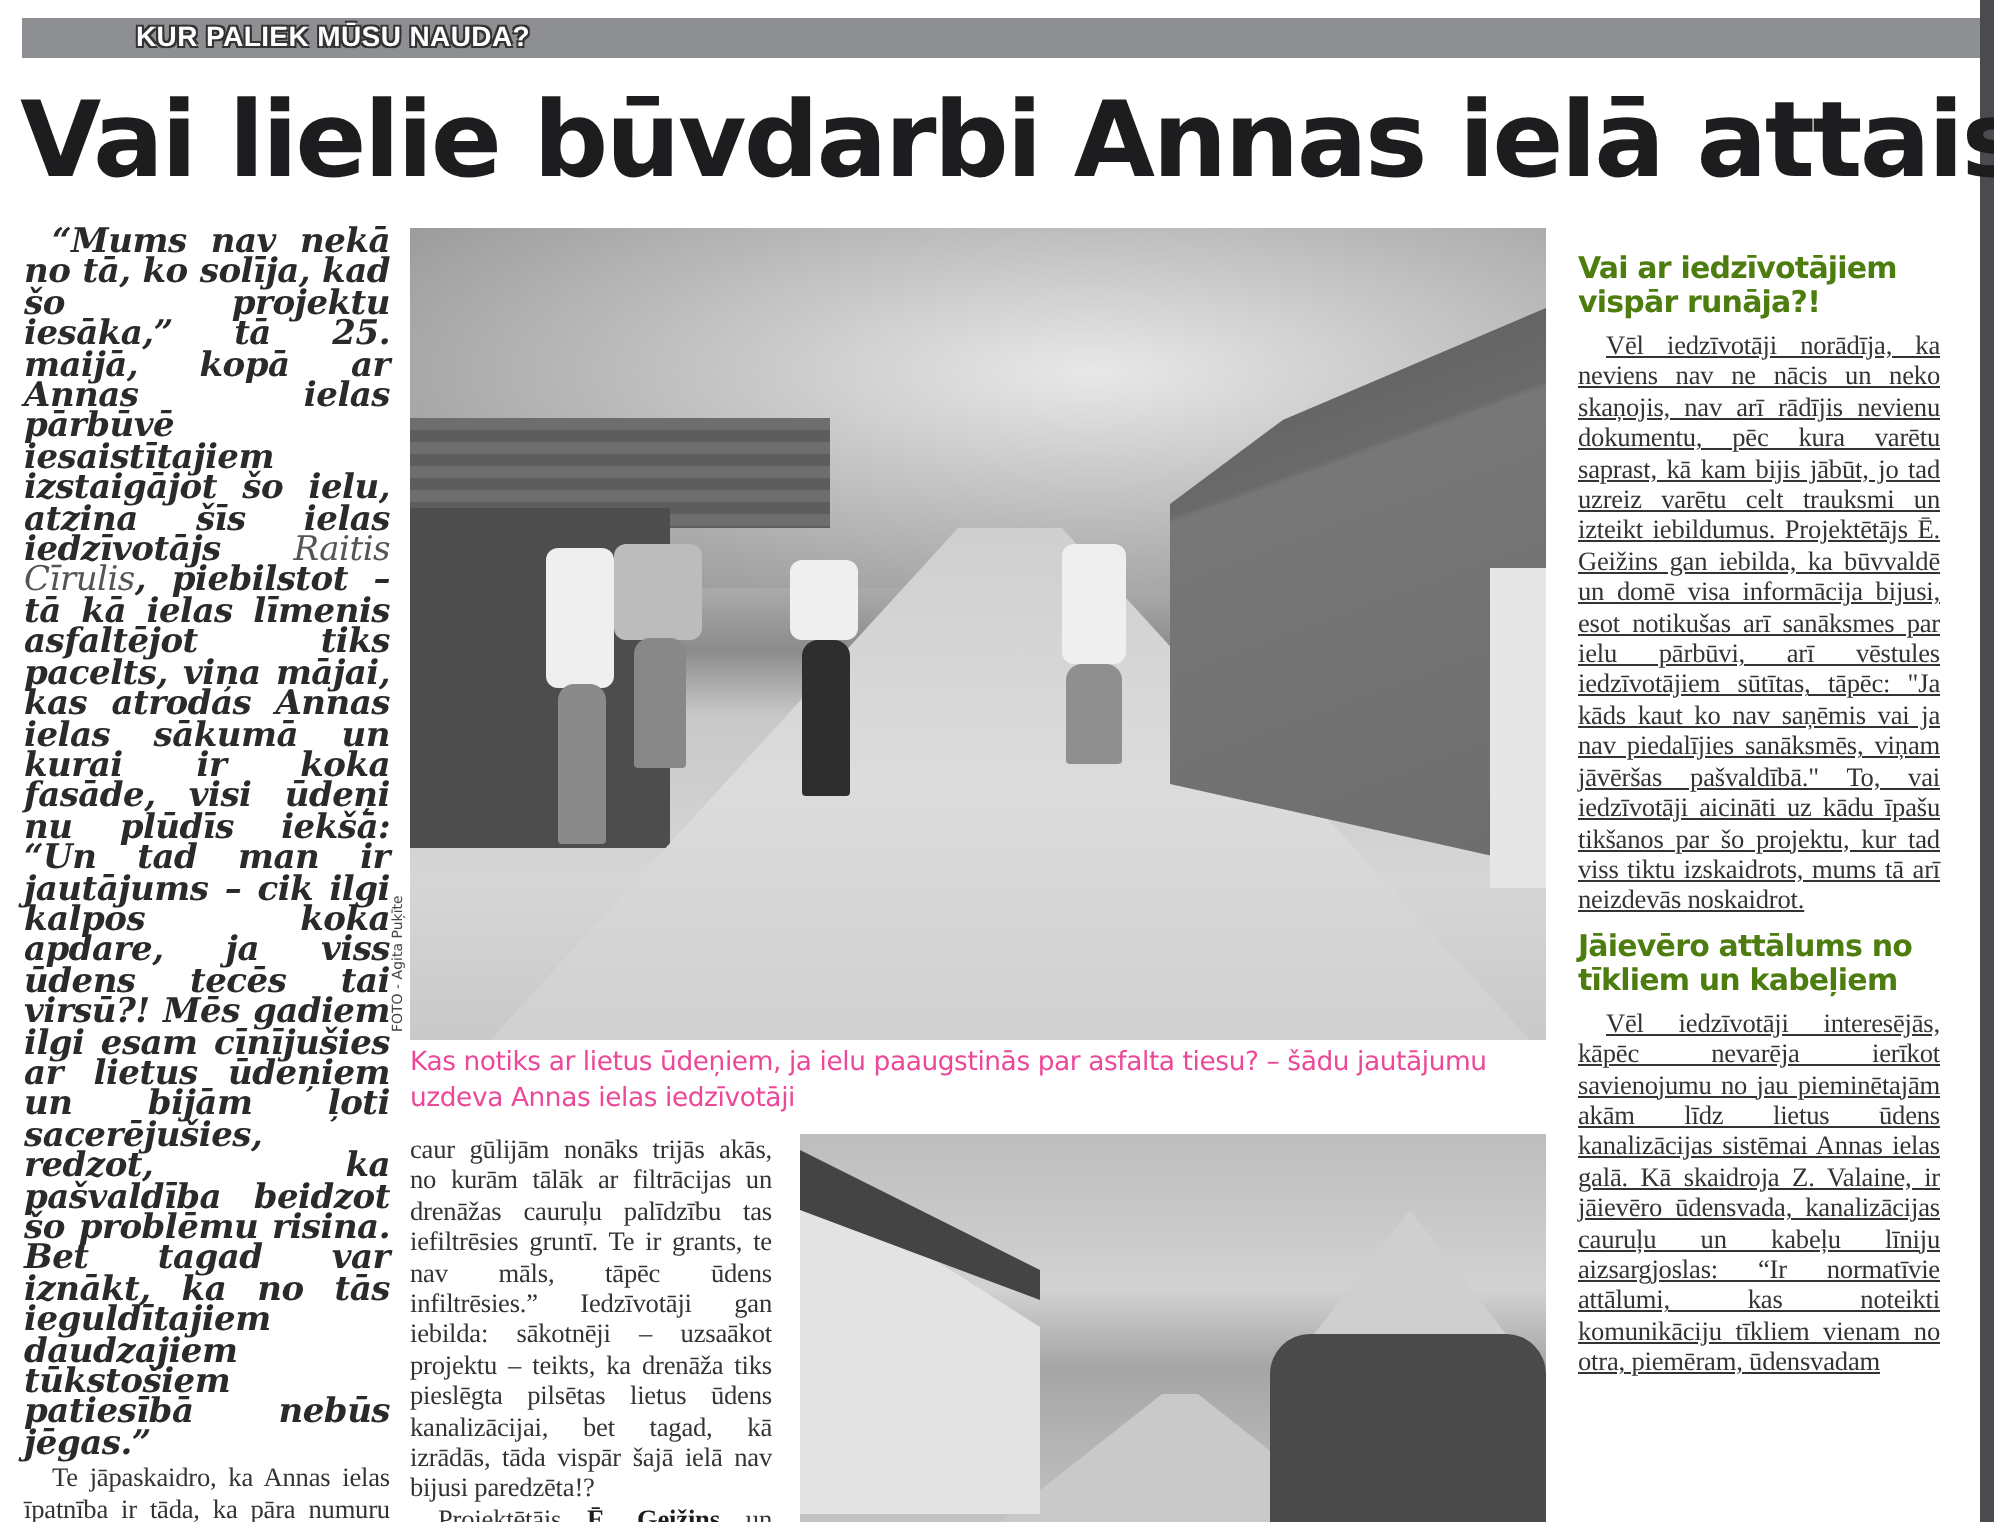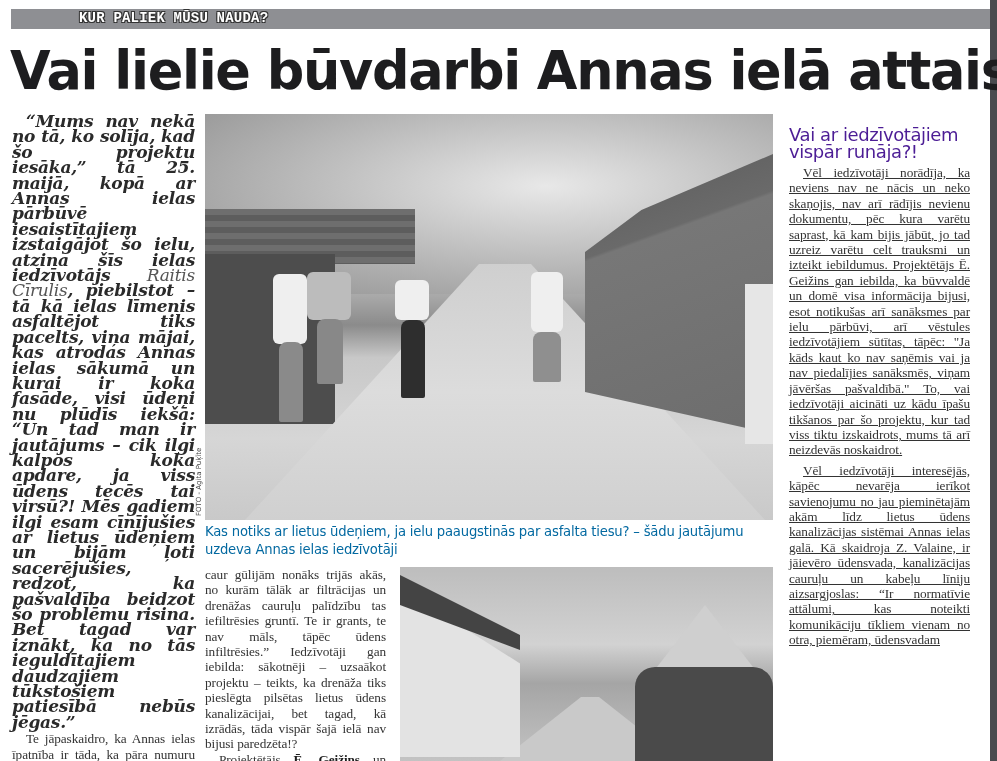--- a/index.html
+++ b/index.html
@@ -2,21 +2,21 @@
 <html><head>
 <meta charset="utf-8">
 <style>
   * { box-sizing: border-box; margin: 0; padding: 0; }
   html, body { width: 997px; height: 761px; overflow: hidden; background: #ffffff; }
   body { position: relative; font-family: "DejaVu Serif", serif; color: #222; }
 
   .edge-strip { position: absolute; left: 990px; top: 0; width: 7px; height: 761px; background: #4a4b4f; }
 
   .kicker-bar { position: absolute; left: 11px; top: 9px; width: 979px; height: 20px; background: #8e8f93; }
-  .kicker-text { position: absolute; left: 20px; top: 1px; font-family: Liberation Mono, monospace; font-weight: bold; font-size: 14px; color: #ffffff; letter-spacing: 0.2px;
+  .kicker-text { position: absolute; left: 9px; top: 1px; font-family: Liberation Sans, sans-serif; font-weight: bold; font-size: 14px; color: #ffffff; letter-spacing: 0.2px;
     text-shadow: -1px -1px 0 #333, 1px -1px 0 #333, -1px 1px 0 #333, 1px 1px 0 #333; padding-left: 48px; }
 
   .headline { position: absolute; left: 10px; top: 38px; width: 975px; font-family: "DejaVu Sans", sans-serif; font-weight: bold; font-size: 52.5px; line-height: 66px; color: #1d1d1f; letter-spacing: -1.3px; white-space: nowrap; }
 
   
   .col-left { position: absolute; left: 12px; top: 114px; width: 183px; }
   .quote { font-family: "DejaVu Serif", serif; font-style: italic; font-weight: bold; font-size: 17px; line-height: 15.4px; color: #2a2a2a; text-align: justify; text-indent: 14px; letter-spacing: -0.25px; }
   .quote .name { font-weight: normal; color: #555; }
   .body-text { font-family: "Liberation Serif", serif; font-size: 13.3px; line-height: 15.4px; color: #333; text-align: justify; letter-spacing: -0.1px; }
   .body-text p { text-indent: 14px; }
@@ -30,39 +30,39 @@
   .photo1 .roof-left { position:absolute; left:0; top:95px; width:210px; height:55px; background: repeating-linear-gradient(180deg,#6e6e6e 0 6px,#5d5d5d 6px 12px); }
   .photo1 .hedge-left { position:absolute; left:0; top:140px; width:130px; height:170px; background:#4d4d4d; }
   .photo1 .house-right { position:absolute; left:380px; top:40px; width:188px; height:280px; background: linear-gradient(160deg,#5a5a5a 0%,#6a6a6a 30%,#777 31%, #6d6d6d 100%); clip-path: polygon(30% 20%, 100% 0, 100% 100%, 0 85%, 0 35%); }
   .photo1 .road { position:absolute; left:40px; top:150px; width:520px; height:256px; background: linear-gradient(180deg,#cfcfcf 0%,#dcdcdc 50%,#d0d0d0 100%); clip-path: polygon(45% 0, 55% 0, 100% 100%, 0 100%); }
   .photo1 .person { position:absolute; background:#3d3d3d; border-radius: 8px 8px 2px 2px; }
   .photo1 .shirt { position:absolute; background:#efefef; border-radius: 6px; }
   .photo1 .box { position:absolute; left:540px; top:170px; width:28px; height:160px; background:#e6e6e6; }
   .photo-credit { position: absolute; left: 193px; top: 440px; width: 10px; height: 80px; }
   .photo-credit span { position: absolute; left: -32px; top: 34px; width: 76px; transform: rotate(-90deg); font-family: "DejaVu Sans", sans-serif; font-size: 7px; color: #444; white-space: nowrap; }
 
-  .caption { position: absolute; left: 205px; top: 523px; width: 568px; font-family: "DejaVu Sans", sans-serif; font-size: 13.2px; line-height: 18px; color: #0369a1; letter-spacing: -0.2px; }
+  .caption { position: absolute; left: 205px; top: 523px; width: 568px; font-family: "DejaVu Sans", sans-serif; font-size: 13.2px; line-height: 18px; color: #ec4899; letter-spacing: -0.2px; }
 
   
   .col-mid { position: absolute; left: 205px; top: 567px; width: 181px; }
 
   
   .photo2 { position: absolute; left: 400px; top: 567px; width: 373px; height: 194px; overflow: hidden; background: linear-gradient(180deg,#bdbdbd 0%, #d2d2d2 40%, #a5a5a5 60%, #c3c3c3 100%); }
   .photo2 .house-l { position:absolute; left:0; top:20px; width:120px; height:170px; background:#e3e3e3; clip-path: polygon(0 0, 100% 45%, 100% 100%, 0 100%); }
   .photo2 .roof-l { position:absolute; left:0; top:8px; width:120px; height:100px; background:#444; clip-path: polygon(0 0, 100% 60%, 100% 75%, 0 30%); }
   .photo2 .house-r { position:absolute; left:240px; top:38px; width:130px; height:120px; background:#cfcfcf; clip-path: polygon(0 70%, 50% 0, 100% 70%, 100% 100%, 0 100%); }
   .photo2 .hedge-r { position:absolute; left:235px; top:100px; width:138px; height:94px; background:#4a4a4a; border-radius: 20px 20px 0 0; }
   .photo2 .road2 { position:absolute; left:100px; top:130px; width:180px; height:64px; background:#c9c9c9; clip-path: polygon(45% 0, 55% 0, 100% 100%, 0 100%); }
 
   
   .col-right { position: absolute; left: 789px; top: 114px; width: 181px; }
   .infobox { background: #e3e3e5; padding: 5px 6px 7px 5px; font-family: "DejaVu Sans", sans-serif; font-size: 12.3px; line-height: 15.5px; color: #333; letter-spacing: -0.35px; }
   .infobox .ib-title { font-weight: bold; color: #222; margin-bottom: 3px; }
   .infobox .ib-item { margin-bottom: 4px; }
-  .right-sub { font-family: "DejaVu Sans", sans-serif; font-weight: normal; font-size: 18px; line-height: 17px; color: #4c1d95; margin-top: 12px; letter-spacing: -0.4px; }
+  .right-sub { font-family: "DejaVu Sans", sans-serif; font-weight: bold; font-size: 15px; line-height: 17px; color: #4d7c0f; margin-top: 12px; letter-spacing: -0.4px; }
   .right-body { margin-top: 5px; text-decoration: underline; }
   .right-sub2 { margin-top: 7px; }
 </style>
 </head>
 <body>
 
 <div class="edge-strip"></div>
 
 <div class="kicker-bar">
   <span class="kicker-text">KUR PALIEK MŪSU NAUDA?</span>
@@ -110,16 +110,17 @@
   <div class="roof-l"></div>
   <div class="house-r"></div>
   <div class="hedge-r"></div>
 </div>
 
 <div class="col-right">
   <h2 class="right-sub">Vai ar iedzīvotājiem vispār runāja?!</h2>
   <div class="body-text right-body">
     <p>Vēl iedzīvotāji norādīja, ka neviens nav ne nācis un neko skaņojis, nav arī rādījis nevienu dokumentu, pēc kura varētu saprast, kā kam bijis jābūt, jo tad uzreiz varētu celt trauksmi un izteikt iebildumus. Projektētājs Ē. Geižins gan iebilda, ka būvvaldē un domē visa informācija bijusi, esot notikušas arī sanāksmes par ielu pārbūvi, arī vēstules iedzīvotājiem sūtītas, tāpēc: "Ja kāds kaut ko nav saņēmis vai ja nav piedalījies sanāksmēs, viņam jāvēršas pašvaldībā." To, vai iedzīvotāji aicināti uz kādu īpašu tikšanos par šo projektu, kur tad viss tiktu izskaidrots, mums tā arī neizdevās noskaidrot.</p>
   </div>
+  <h2 class="right-sub right-sub2">Jāievēro attālums no tīkliem un kabeļiem</h2>
   <div class="body-text right-body">
     <p>Vēl iedzīvotāji interesējās, kāpēc nevarēja ierīkot savienojumu no jau pieminētajām akām līdz lietus ūdens kanalizācijas sistēmai Annas ielas galā. Kā skaidroja Z. Valaine, ir jāievēro ūdensvada, kanalizācijas cauruļu un kabeļu līniju aizsargjoslas: “Ir normatīvie attālumi, kas noteikti komunikāciju tīkliem vienam no otra, piemēram, ūdensvadam</p>
   </div>
 </div>
 
 </body></html>

